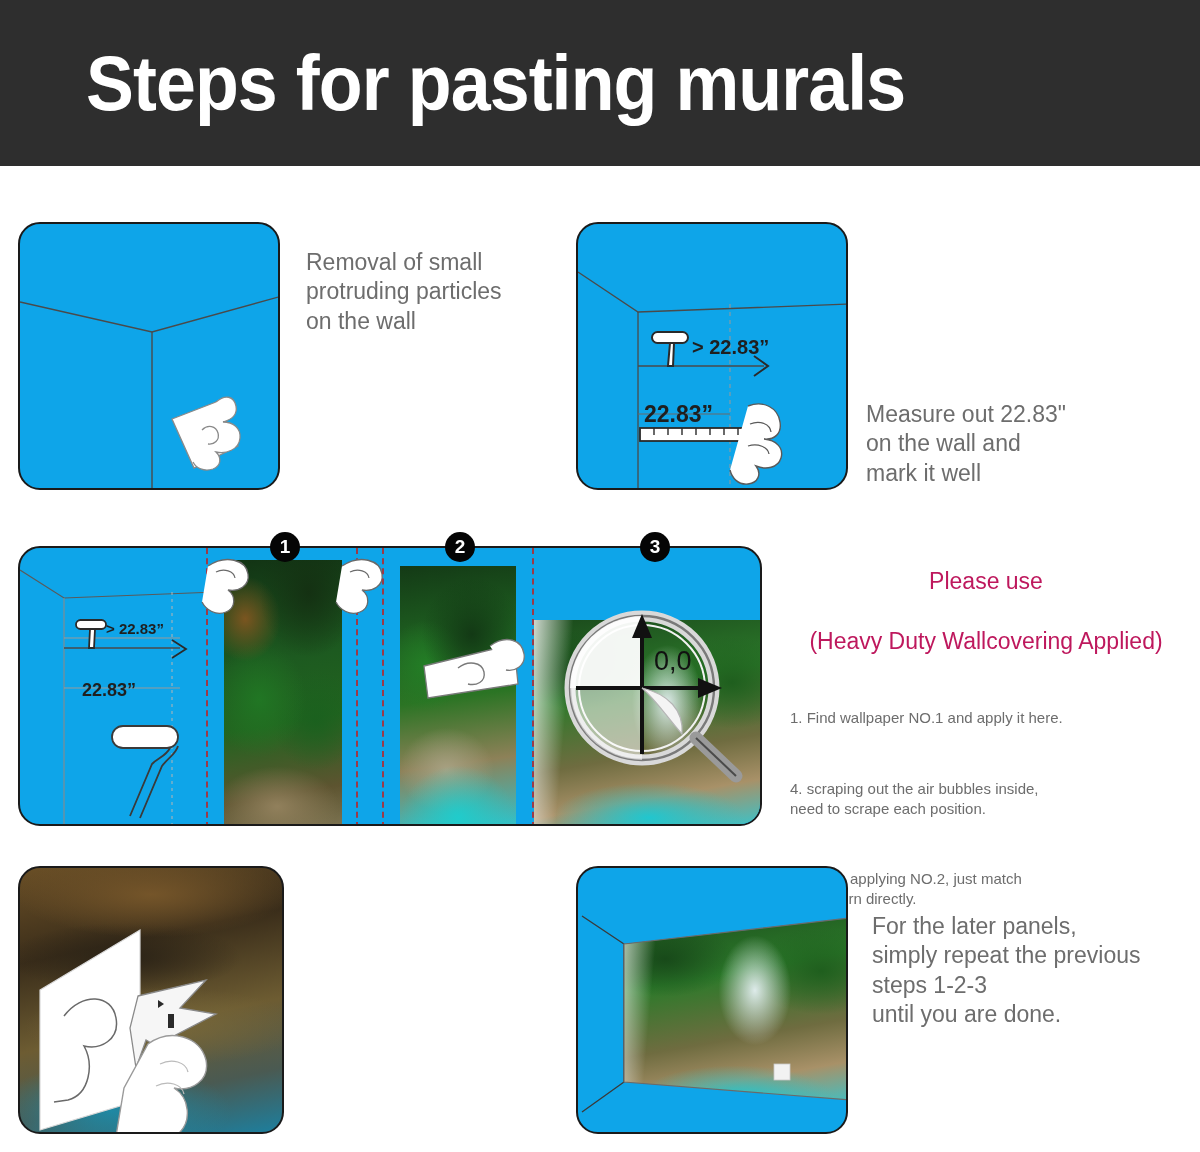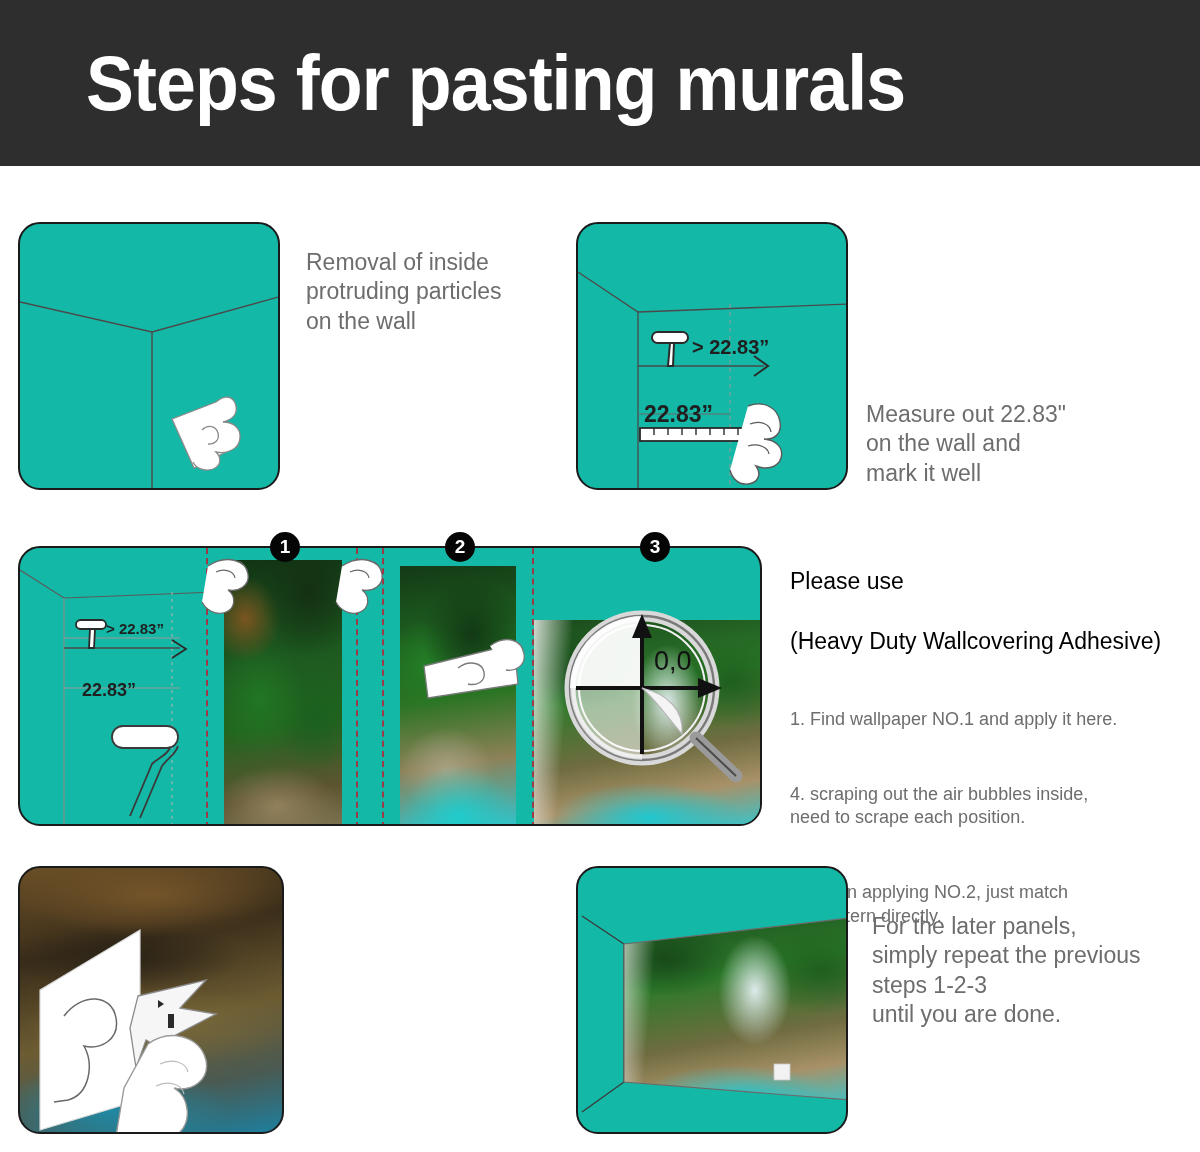--- a/index.html
+++ b/index.html
@@ -27,21 +27,21 @@
     transform-origin: left center;
     margin-left: 86px;
     white-space: nowrap;
   }
 
   
   .panel {
     position: absolute;
     border: 2px solid #1a1a1a;
     border-radius: 22px;
-    background: #14b8a6;
+    background: #0ea5e9;
     overflow: hidden;
   }
   .caption {
     position: absolute;
     color: #6d6d6d;
     font-size: 23px;
     line-height: 1.28;
     white-space: pre-line;
     font-family: "Liberation Sans", sans-serif;
   }
@@ -53,24 +53,24 @@
 
   
   #panelB { left: 576px; top: 222px; width: 272px; height: 268px; }
   #capB1  { left: 866px; top: 280px; width: 300px; }
   #capB2  { left: 866px; top: 400px; width: 320px; }
 
   
   #panelC { left: 18px; top: 546px; width: 744px; height: 280px; }
   #capC   { left: 790px; top: 538px; width: 400px; }
   .c-head {
-    text-align: left; color: #000000; font-size: 23px; line-height: 1.3;
+    text-align: center; color: #be185d; font-size: 23px; line-height: 1.3;
     width: 392px;
   }
-  .c-step { color: #6d6d6d; font-size: 18px; line-height: 1.3; margin-top: 22px; white-space: pre-line; }
+  .c-step { color: #6d6d6d; font-size: 15px; line-height: 1.3; margin-top: 22px; white-space: pre-line; }
 
   
   .stepnum {
     position: absolute;
     width: 30px; height: 30px; border-radius: 50%;
     background: #050505;
     color: #fff; font-size: 19px; font-weight: bold;
     display: flex; align-items: center; justify-content: center;
     font-family: "Liberation Sans", sans-serif;
     z-index: 40;
@@ -134,21 +134,21 @@
       <path d="M132 108 L132 268" fill="none" stroke="#4a4a4a" stroke-width="1.4"></path>
       <g>
         <path d="M152 195 L196 178 L218 222 L174 244 Z" fill="#fff" stroke="#8a8a8a" stroke-width="1.3"></path>
         <path d="M196 178 C205 170, 214 172, 216 182 C218 192, 210 196, 203 198
                  C213 198, 221 204, 220 214 C219 226, 206 230, 196 228
                  C202 234, 201 242, 193 245 C184 248, 176 244, 173 238" fill="#fff" stroke="#8a8a8a" stroke-width="1.3"></path>
         <path d="M182 206 C188 200, 196 202, 198 209 C200 216, 194 221, 188 220" fill="none" stroke="#8a8a8a" stroke-width="1.3"></path>
       </g>
     </svg>
   </div>
-  <div class="caption" id="capA">Removal of inside
+  <div class="caption" id="capA">Removal of small
 protruding particles
 on the wall</div>
 
   <div class="panel" id="panelB">
     <svg class="art" width="272" height="268" viewBox="0 0 272 268">
       <path d="M0 48 L60 88 L272 80" fill="none" stroke="#4a4a4a" stroke-width="1.3"></path>
       <path d="M60 88 L60 268" fill="none" stroke="#4a4a4a" stroke-width="1.3"></path>
       <path d="M152 80 L152 268" fill="none" stroke="#9a9a9a" stroke-width="1" stroke-dasharray="4 4"></path>
 
       <path d="M60 142 L186 142" fill="none" stroke="#4a4a4a" stroke-width="1.6"></path>
@@ -252,21 +252,21 @@
       </g>
     </svg>
   </div>
 
   <div class="stepnum" style="left:270px; top:532px;">1</div>
   <div class="stepnum" style="left:445px; top:532px;">2</div>
   <div class="stepnum" style="left:640px; top:532px;">3</div>
 
   <div class="caption" id="capC">
     <div class="c-head">Please use</div>
-    <div class="c-head">(Heavy Duty Wallcovering Adhesive)</div>
+    <div class="c-head">(Heavy Duty Wallcovering Applied)</div>
     <div class="c-step">1. Find wallpaper NO.1 and apply it here.</div>
     <div class="c-step">4. scraping out the air bubbles inside,
 need to scrape each position.</div>
     <div class="c-step">3. When applying NO.2, just match
 the pattern directly.</div>
   </div>
 
   <div class="panel photo-rock" id="panelD">
     <svg class="art" width="266" height="268" viewBox="0 0 266 268">
       <g>

